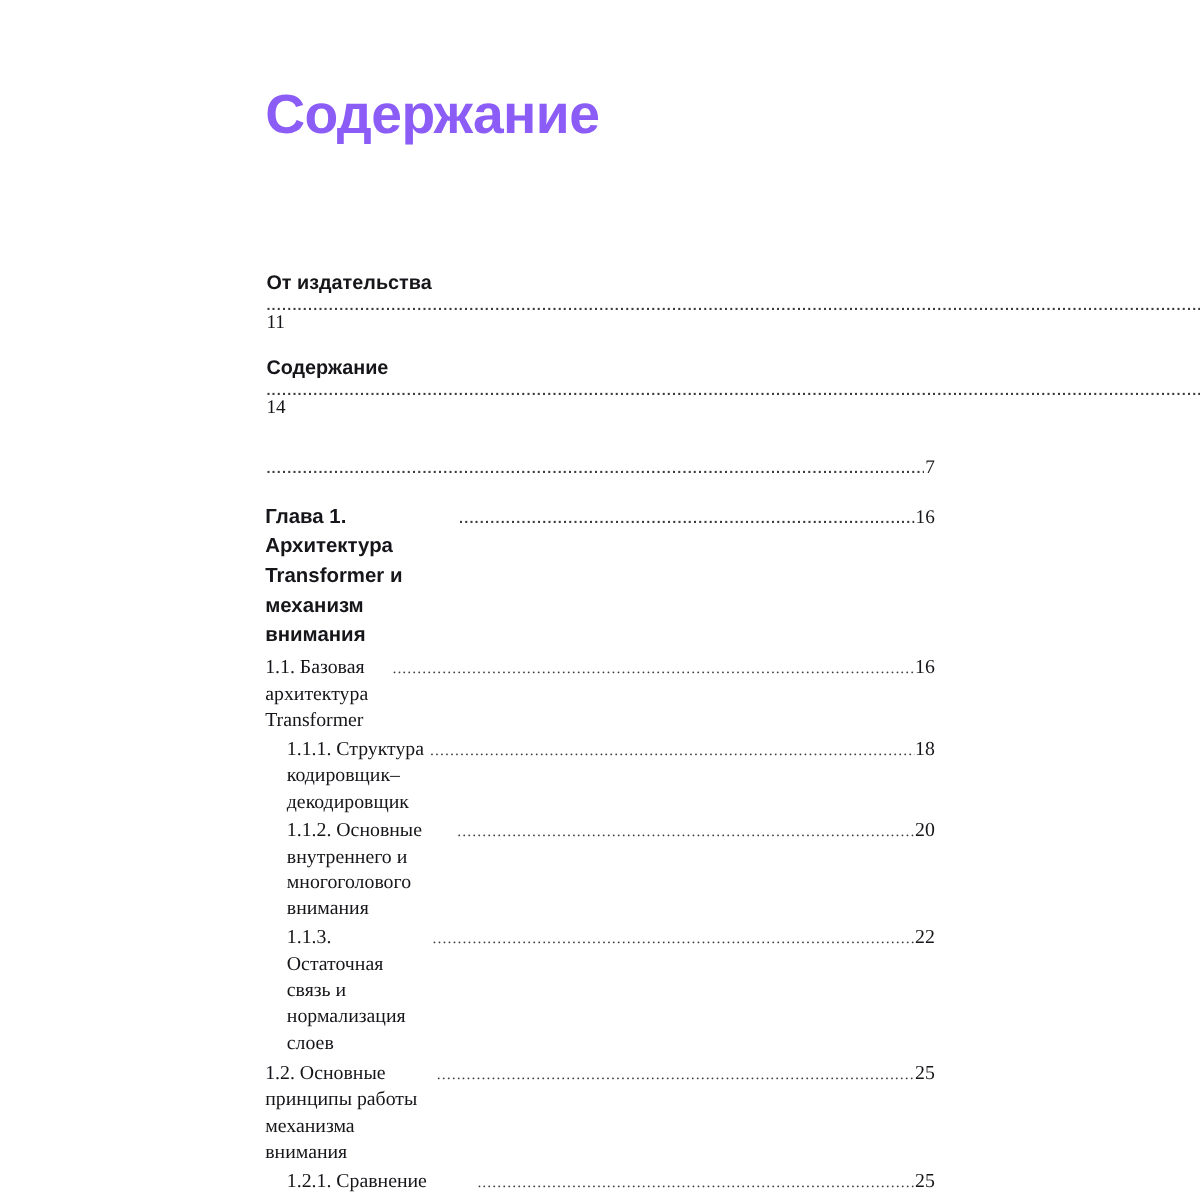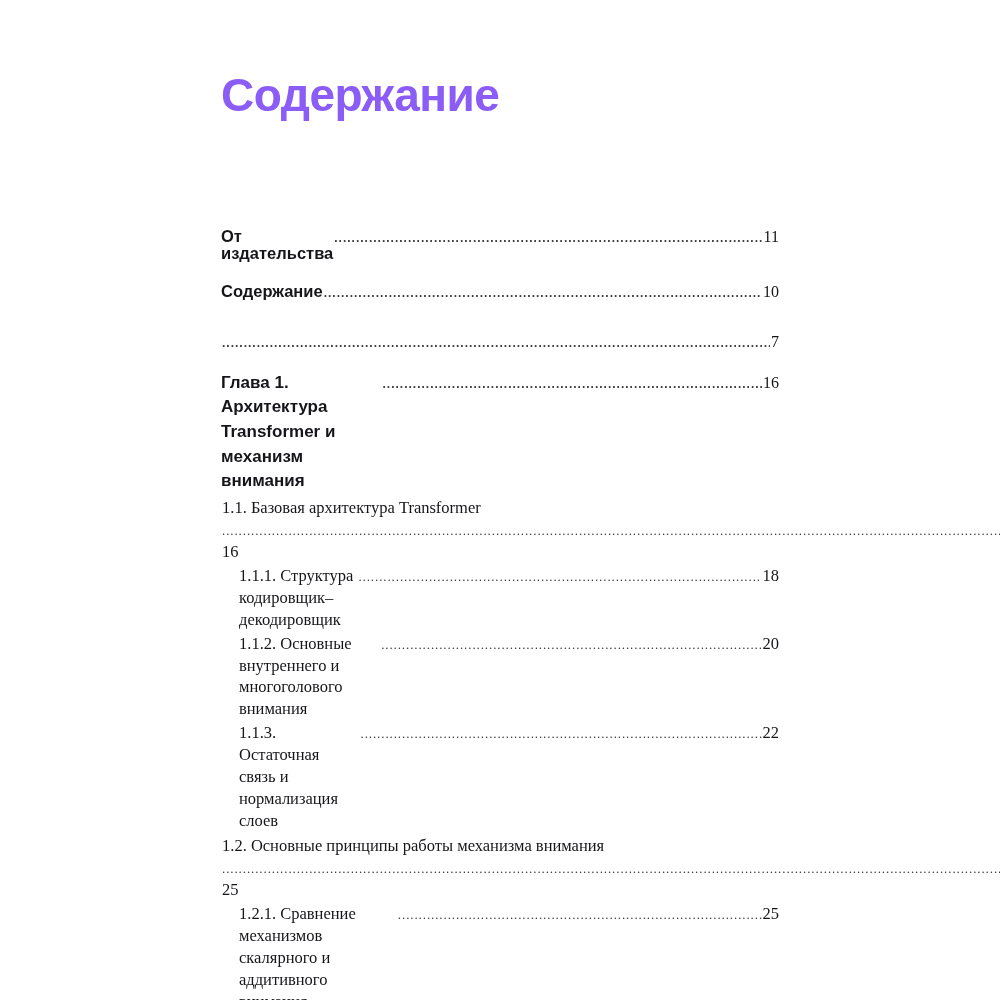--- a/index.html
+++ b/index.html
@@ -77,20 +77,21 @@
     white-space: nowrap;
   }
 
   
   .entry-front {
     font-family: "Liberation Sans", "DejaVu Sans", sans-serif;
     font-weight: bold;
     font-size: 16.5px;
     line-height: 1;
     margin-top: 22px;
+    flex-direction: column;
   }
   .entry-front .toc-dots::before { font-size: 12px; letter-spacing: 1.0px; }
   .entry-front .toc-page {
     font-family: "Liberation Serif", "DejaVu Serif", serif;
     font-weight: normal;
     font-size: 16px;
   }
   .entry-front.first { margin-top: 0; }
 
   
@@ -130,21 +131,20 @@
     font-weight: normal;
     font-size: 16px;
   }
 
   
   .entry-l1 {
     font-size: 16.5px;
     line-height: 1.33;
     margin-top: 3px;
     padding-left: 0px;
-    flex-direction: column;
   }
 
   
   .entry-l2 {
     font-size: 16.5px;
     line-height: 1.33;
     margin-top: 2px;
     padding-left: 18px;
   }
 </style>
@@ -158,21 +158,21 @@
 
     <div id="front-matter-list" style="margin-top: 110px;">
         <div class="toc-row entry-front first">
           <span class="toc-label">От издательства</span>
           <span class="toc-dots"></span>
           <span class="toc-page">11</span>
         </div>
         <div class="toc-row entry-front">
           <span class="toc-label">Содержание</span>
           <span class="toc-dots"></span>
-          <span class="toc-page">10</span>
+          <span class="toc-page">14</span>
         </div>
       </div>
 
     <div class="entry-part part-wrap">
       <span class="part-line2">
         <span class="toc-dots"></span>
         <span class="toc-page">7</span>
       </span>
     </div>
 

